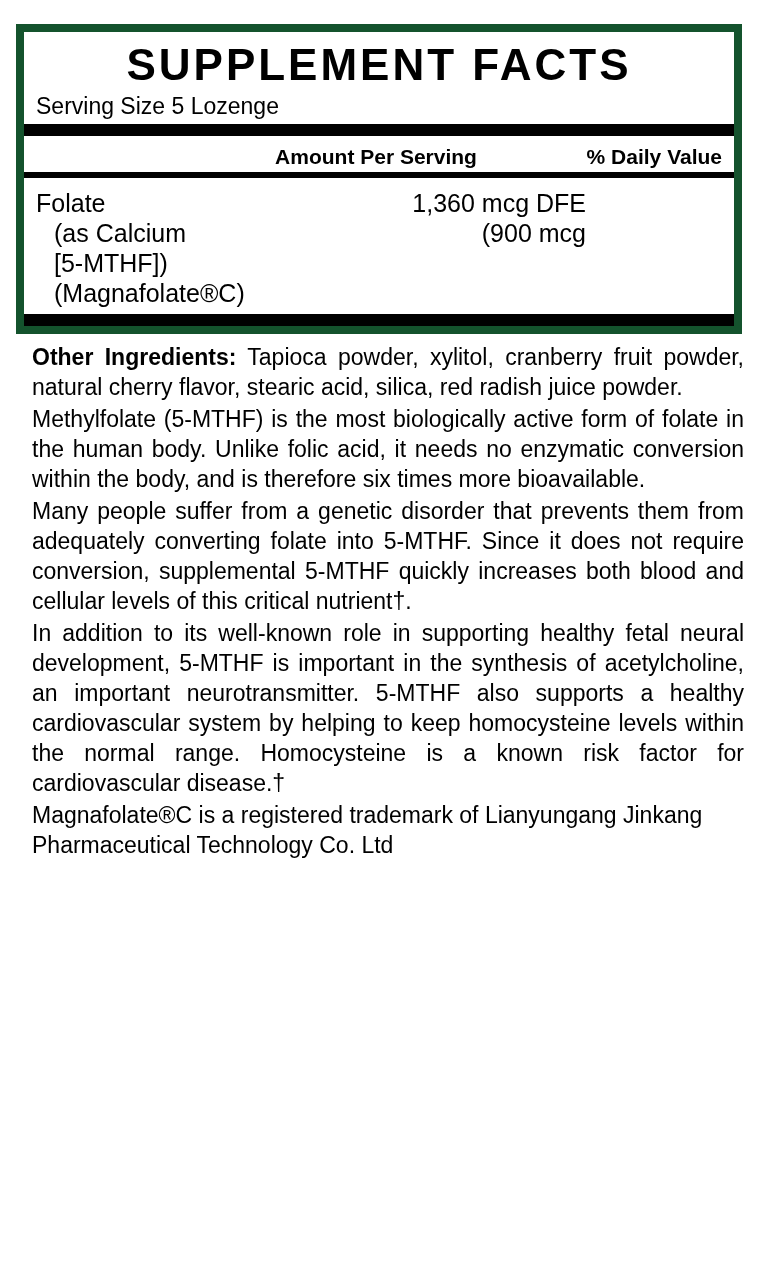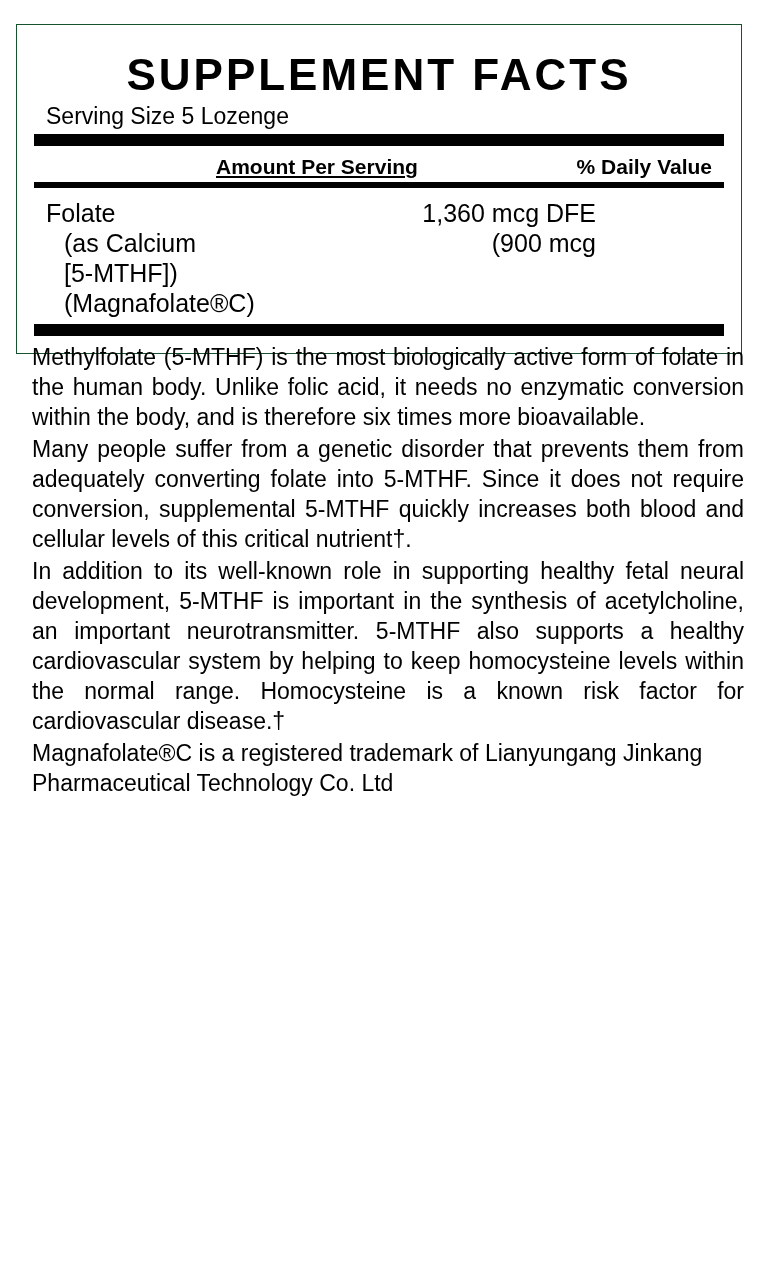--- a/index.html
+++ b/index.html
@@ -13,22 +13,22 @@
     font-family: "Liberation Sans", sans-serif;
     color: #000000;
     -webkit-font-smoothing: antialiased;
   }
   .panel {
     position: absolute;
     left: 16px;
     top: 24px;
     width: 726px;
     box-sizing: border-box;
-    border: 1px solid #14532d;
-    padding: 17px;
+    border: 8px solid #14532d;
+    padding: 0;
     background: #ffffff;
   }
   .facts-box {
     padding: 6px 12px 0 12px;
   }
   .title {
     font-size: 44px;
     font-weight: bold;
     letter-spacing: 3px;
     line-height: 50px;
@@ -55,23 +55,22 @@
   .hdr-row {
     display: flex;
     justify-content: flex-end;
     align-items: baseline;
     font-size: 21px;
     font-weight: bold;
     padding: 3px 0 3px 0;
   }
   .hdr-amount {
     width: 300px;
-    text-align: left;
+    text-align: center;
     padding-right: 6px;
-    text-decoration: underline;
   }
   .hdr-dv {
     width: 190px;
     text-align: right;
   }
   .nutrient-block {
     position: relative;
     padding: 4px 0 6px 0;
     min-height: 120px;
   }
@@ -153,20 +152,21 @@
       </div>
     </div>
   </div>
 
   <div class="rule-thick"></div>
 
 </div>
 
 <div style="position:absolute; left:32px; top:336px; width:712px;" class="body-text">
 
+  <p class="para"><span class="bold">Other Ingredients:</span><span> Tapioca powder, xylitol, cranberry fruit powder, natural cherry flavor, stearic acid, silica, red radish juice powder.</span></p>
 
   <p class="para">Methylfolate (5-MTHF) is the most biologically active form of folate in the human body. Unlike folic acid, it needs no enzymatic conversion within the body, and is therefore six times more bioavailable.</p>
 
   <p class="para">Many people suffer from a genetic disorder that prevents them from adequately converting folate into 5-MTHF. Since it does not require conversion, supplemental 5-MTHF quickly increases both blood and cellular levels of this critical nutrient†.</p>
 
   <p class="para">In addition to its well-known role in supporting healthy fetal neural development, 5-MTHF is important in the synthesis of acetylcholine, an important neurotransmitter. 5-MTHF also supports a healthy cardiovascular system by helping to keep homocysteine levels within the normal range. Homocysteine is a known risk factor for cardiovascular disease.†</p>
 
   <p class="para last-left">Magnafolate®C is a registered trademark of Lianyungang Jinkang Pharmaceutical Technology Co. Ltd</p>
 
 </div>

